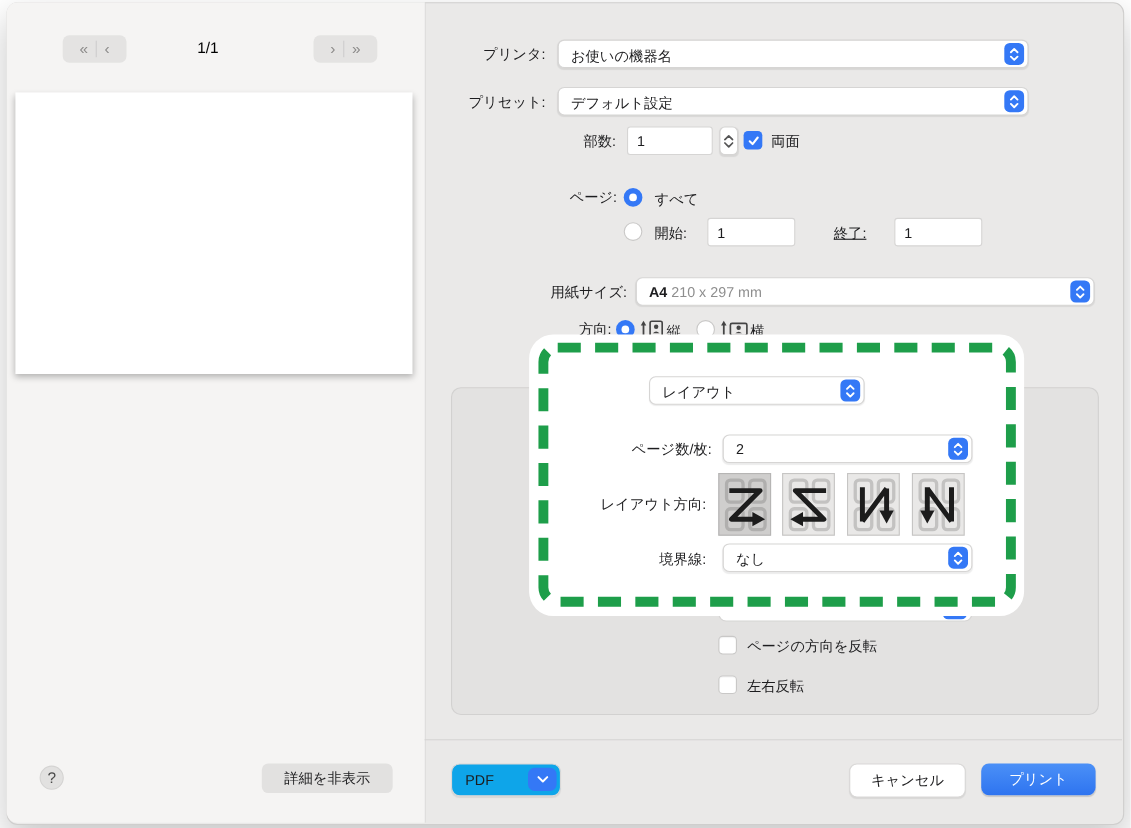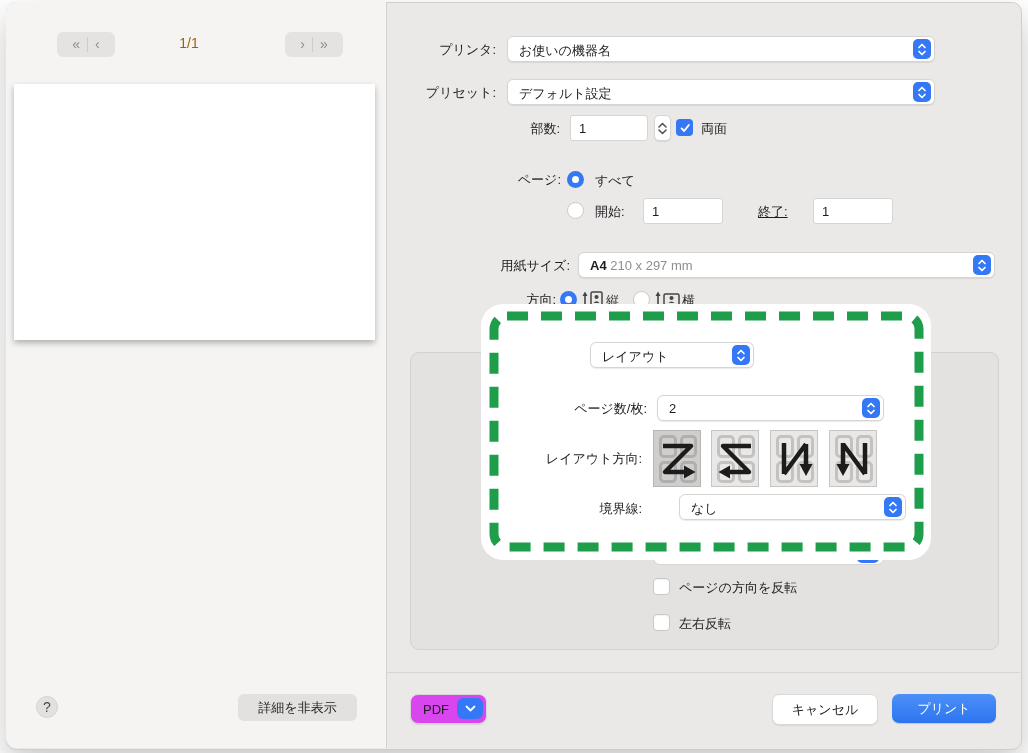--- a/index.html
+++ b/index.html
@@ -5,21 +5,21 @@
   html,body{margin:0;padding:0;background:#ffffff;font-family:"Liberation Sans","DejaVu Sans",sans-serif;}
   #stage{position:relative;width:1028px;height:753px;overflow:hidden;background:#fff;}
   .abs{position:absolute;}
   
   .window{left:6px;top:2px;width:1014px;height:746px;background:#eae9e8;border:1px solid #cfcecd;border-radius:10px;box-shadow:0 14px 34px rgba(0,0,0,.22);}
   .leftpane{left:6px;top:2px;width:380px;height:746px;background:#f5f4f3;border-right:1px solid #d2d1d0;border-radius:10px 0 0 10px;}
   
   .pagerbtn{height:25px;background:#e4e3e2;border-radius:6px;color:#8d8c8b;font-size:14px;display:flex;align-items:center;justify-content:center;}
   .pagerbtn span{padding:0 7px;line-height:23px;}
   .pagerbtn .sep{width:1px;height:15px;background:#cecdcc;padding:0;}
-  .pageind{font-size:14px;color:#a16207;text-align:center;}
+  .pageind{font-size:14px;color:#000000;text-align:center;}
   .previewpage{background:#ffffff;box-shadow:0 3px 6px rgba(0,0,0,.28);}
   
   .lbl{font-size:13px;color:#1d1d1f;text-align:right;line-height:16px;}
   
   .dd{background:#ffffff;border:1px solid #d6d5d4;border-radius:6px;box-shadow:0 1px 1px rgba(0,0,0,.08);height:26px;box-sizing:border-box;}
   .dd .txt{position:absolute;left:11px;top:5px;font-size:13px;color:#1d1d1f;white-space:nowrap;}
   .dd .stepper{position:absolute;right:3px;top:2px;width:18px;height:20px;background:#3478F6;border-radius:5px;display:flex;align-items:center;justify-content:center;}
   .field{background:#ffffff;border:1px solid #d6d5d4;border-radius:3px;height:26px;box-sizing:border-box;font-size:13px;color:#1d1d1f;padding:5px 0 0 8px;}
   .numstep{width:17px;height:26px;background:#fff;border:1px solid #d6d5d4;border-radius:5px;box-sizing:border-box;display:flex;flex-direction:column;align-items:center;justify-content:center;gap:1px;box-shadow:0 1px 1px rgba(0,0,0,.08);}
   
@@ -42,21 +42,21 @@
   .dirbtn.sel{background:#cfcecd;border-color:#b6b5b4;}
   .minipages{position:absolute;left:5px;top:4px;width:38px;height:48px;display:grid;grid-template-columns:1fr 1fr;grid-template-rows:1fr 1fr;gap:3px;}
   .minipages div{border:3px solid #c3c2c1;border-radius:5px;}
   .dirbtn.sel .minipages div{border-color:#b0afae;}
   .dirarrow{position:absolute;left:4px;top:6px;}
   
   .helpbtn{width:22px;height:22px;border-radius:50%;background:#e2e1e0;border:1px solid #d4d3d2;color:#4a4a4a;font-size:14px;text-align:center;line-height:21px;box-sizing:border-box;}
   .graybtn{background:#e2e1e0;border-radius:6px;font-size:13px;color:#1d1d1f;text-align:center;}
   .whitebtn{background:#ffffff;border:1px solid #d9d8d7;border-radius:7px;font-size:13px;color:#1d1d1f;text-align:center;box-shadow:0 1px 1px rgba(0,0,0,.08);}
   .bluebtn{background:linear-gradient(#4b90f7,#2e74f0);border-radius:7px;font-size:13px;color:#ffffff;text-align:center;box-shadow:0 1px 1px rgba(0,0,0,.15);}
-  .pdfpill{background:#d946ef;border:1px solid #d9d8d7;border-radius:8px;box-shadow:0 1px 1px rgba(0,0,0,.08);}
+  .pdfpill{background:#0ea5e9;border:1px solid #d9d8d7;border-radius:8px;box-shadow:0 1px 1px rgba(0,0,0,.08);padding-left:23px;}
   .pdfblue{position:absolute;right:3px;top:3px;width:26px;height:21px;background:#3478F6;border-radius:6px;display:flex;align-items:center;justify-content:center;}
   .sliver{background:#ffffff;border:1px solid #d6d5d4;border-radius:7px;box-sizing:border-box;z-index:4;}
   .footline{height:1px;background:#d6d5d4;}
 </style>
 </head>
 <body>
 
 <div id="stage">
 
   <div class="abs window"></div>
@@ -160,21 +160,21 @@
   <div class="abs panel" style="left:410px;top:352px;width:587px;height:296px;"></div>
 
   <div class="abs sliver" style="left:653px;top:548px;width:231px;height:17px;"></div>
   <div class="abs" style="left:857px;top:548px;width:22px;height:15px;background:#3478F6;border-radius:5px;z-index:4;"></div>
 
   <div class="abs hibox" style="left:481px;top:304px;width:450px;height:256px;"></div>
   <svg class="abs" style="left:481px;top:304px;z-index:5;" width="450" height="256" viewBox="0 0 450 256">
     <rect x="13" y="12" width="425" height="231" rx="13" fill="none" stroke="#1E9E4A" stroke-width="9" stroke-dasharray="21 13"></rect>
   </svg>
 
-  <div class="abs dd above" style="left:590px;top:342px;width:164px;">
+  <div class="abs dd above" style="left:590px;top:342px;width:196px;">
     <span class="txt">レイアウト</span>
     <span class="stepper">
       <svg width="10" height="15" viewBox="0 0 10 15">
           <path d="M2 5.5 L5 2.5 L8 5.5 M2 9.5 L5 12.5 L8 9.5" stroke="#fff" stroke-width="1.7" fill="none" stroke-linecap="round" stroke-linejoin="round"></path>
         </svg>
     </span>
   </div>
 
   <div class="abs lbl above" style="left:507px;top:401px;width:140px;">ページ数/枚:</div>
   <div class="abs dd above" style="left:657px;top:395px;width:227px;">
@@ -230,21 +230,21 @@
         <div></div>
         <div></div>
       </div>
     <svg class="dirarrow" width="40" height="44" viewBox="0 0 40 44">
       <path d="M9 6 V28 M9 7 L31 37 M31 37 V6" stroke="#1c1c1c" stroke-width="4.5" fill="none" stroke-linejoin="round"></path>
       <path d="M2.5 27 L15.5 27 L9 39 Z" fill="#1c1c1c"></path>
     </svg>
   </div>
 
   <div class="abs lbl above" style="left:502px;top:501px;width:140px;">境界線:</div>
-  <div class="abs dd above" style="left:657px;top:494px;width:227px;margin-left:22px;">
+  <div class="abs dd above" style="left:657px;top:494px;width:227px;">
     <span class="txt">なし</span>
     <span class="stepper">
       <svg width="10" height="15" viewBox="0 0 10 15">
           <path d="M2 5.5 L5 2.5 L8 5.5 M2 9.5 L5 12.5 L8 9.5" stroke="#fff" stroke-width="1.7" fill="none" stroke-linecap="round" stroke-linejoin="round"></path>
         </svg>
     </span>
   </div>
 
   <div class="abs cb off" style="left:653px;top:578px;"></div>
   <div class="abs small" style="left:679px;top:579px;">ページの方向を反転</div>

